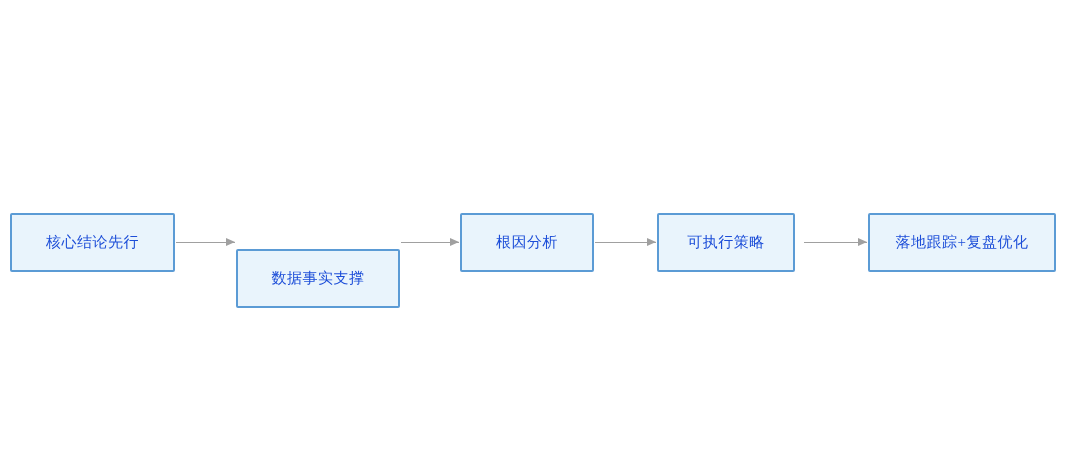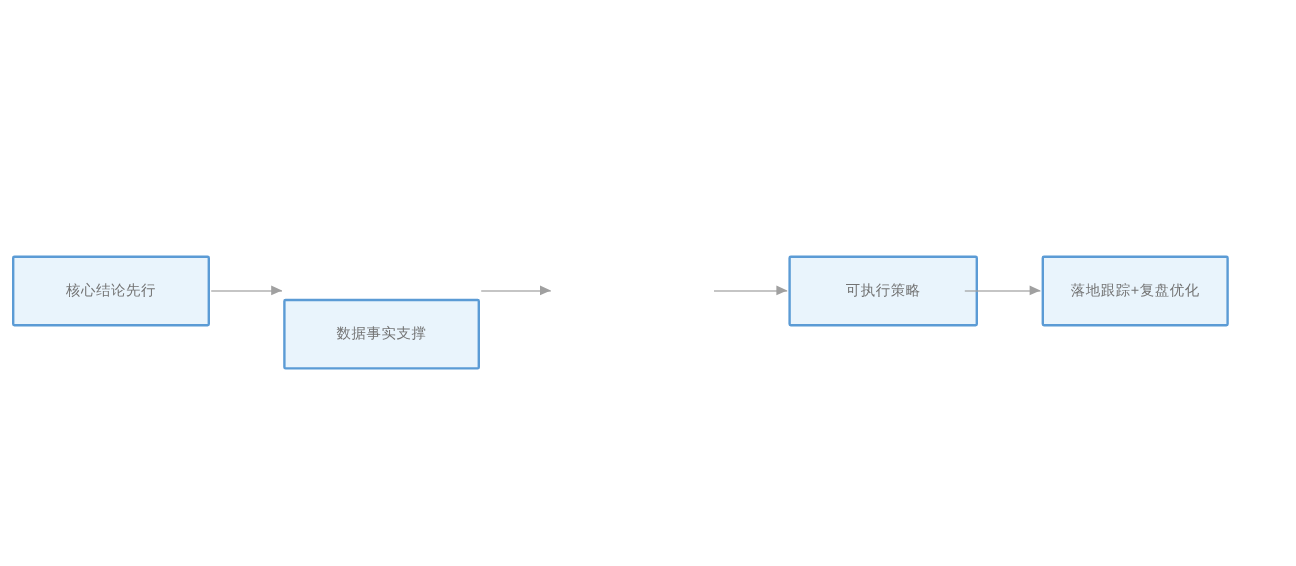--- a/index.html
+++ b/index.html
@@ -21,30 +21,31 @@
     height: 59px;
     box-sizing: border-box;
     background: #e9f4fc;
     border: 2px solid #5b9bd5;
     border-radius: 2px;
     display: flex;
     align-items: center;
     justify-content: center;
   }
   .flow-node .label {
-    color: #737373;
-    font-size: 12px;
+    color: #1d4ed8;
+    font-size: 15px;
     letter-spacing: 0.5px;
     white-space: nowrap;
+    font-family: Liberation Serif, serif;
   }
   .node-1 { left: 10px;  width: 165px; }
   .node-2 { left: 236px; width: 164px; margin-top: 36px; }
   .node-3 { left: 460px; width: 134px; }
-  .node-4 { left: 657px; width: 158px; }
-  .node-5 { left: 868px; width: 156px; }
+  .node-4 { left: 657px; width: 138px; }
+  .node-5 { left: 868px; width: 188px; }
 
   .flow-arrow {
     position: absolute;
     top: 242px;
     height: 1px;
     background: #a0a0a0;
   }
   .flow-arrow::after {
     content: "";
     position: absolute;
@@ -71,20 +72,23 @@
   </div>
 
   <div class="flow-arrow arrow-1"></div>
 
   <div class="flow-node node-2">
     <span class="label">数据事实支撑</span>
   </div>
 
   <div class="flow-arrow arrow-2"></div>
 
+  <div class="flow-node node-3">
+    <span class="label">根因分析</span>
+  </div>
 
   <div class="flow-arrow arrow-3"></div>
 
   <div class="flow-node node-4">
     <span class="label">可执行策略</span>
   </div>
 
   <div class="flow-arrow arrow-4"></div>
 
   <div class="flow-node node-5">

